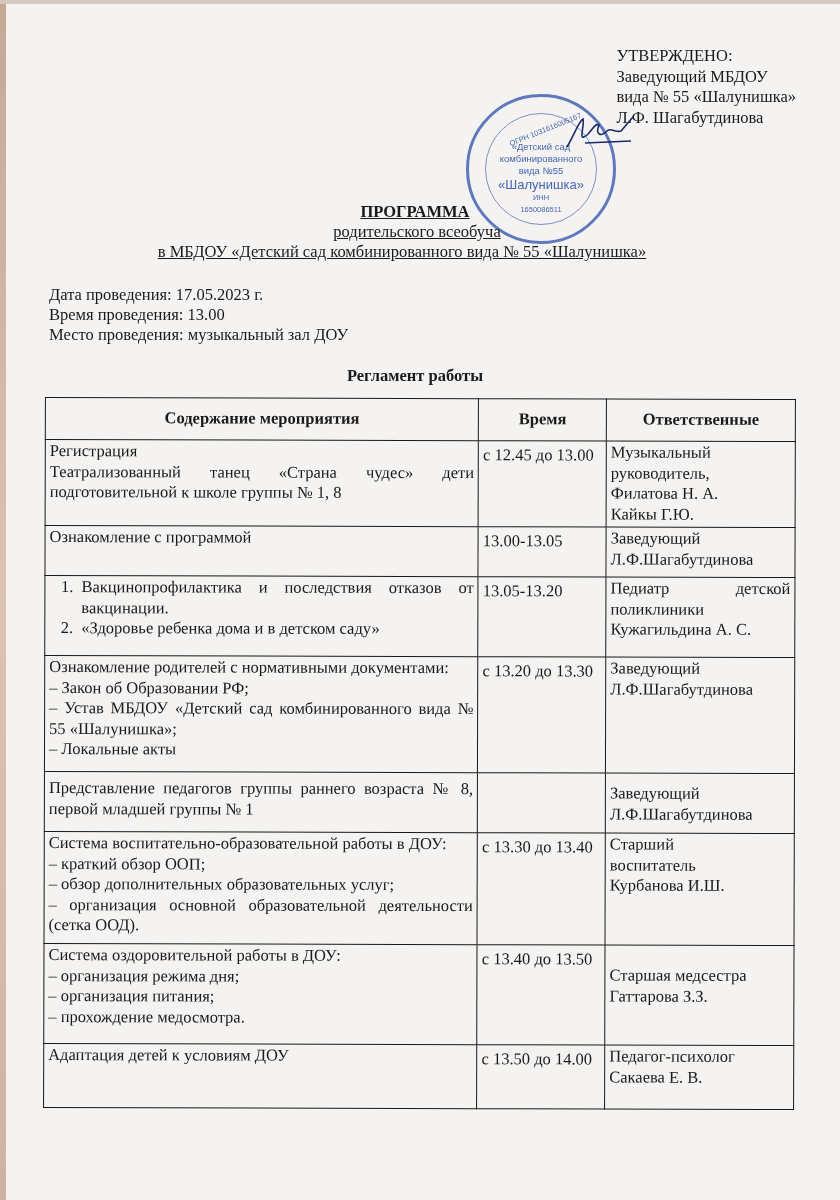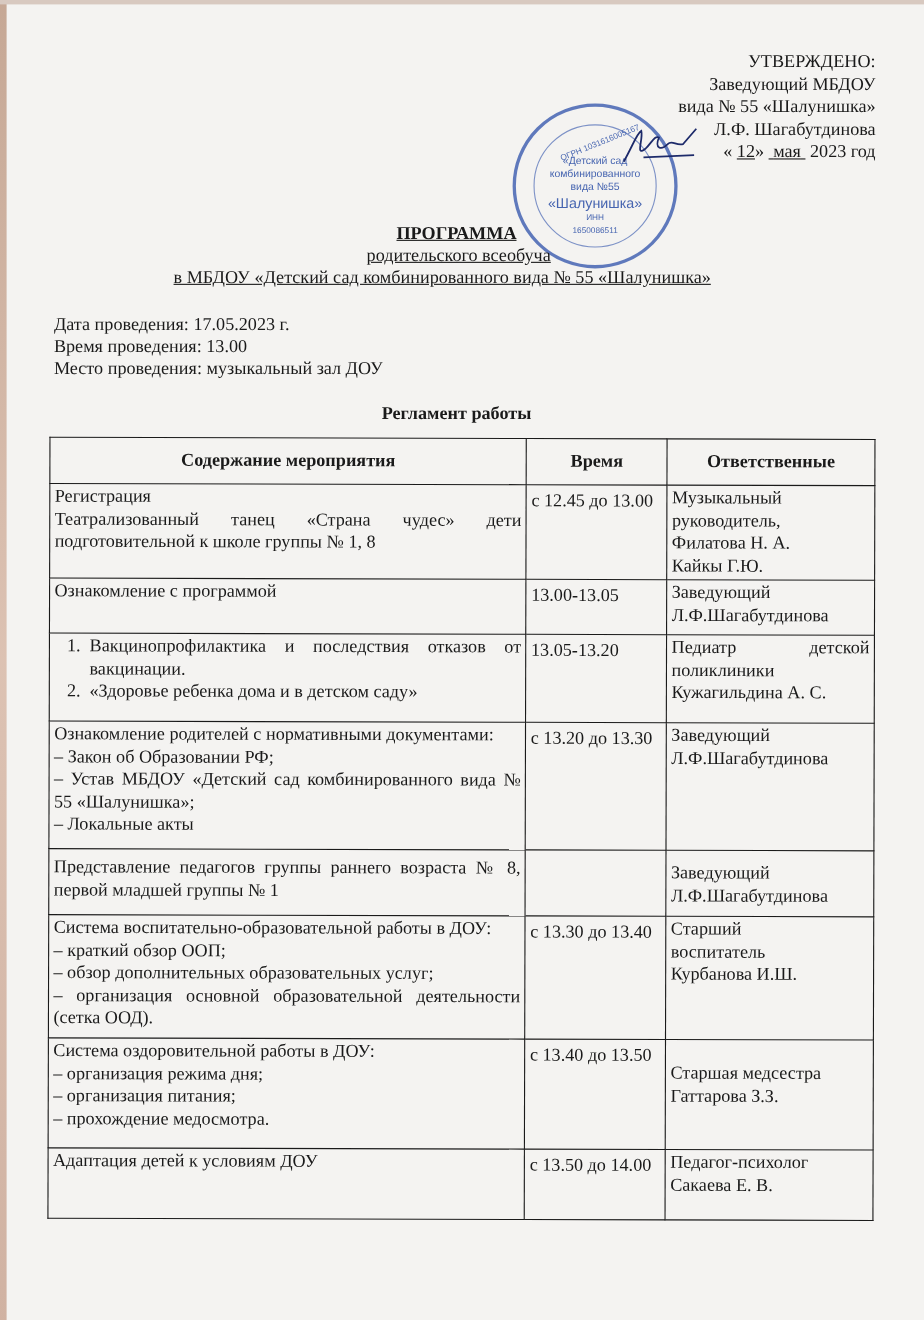--- a/index.html
+++ b/index.html
@@ -7,21 +7,21 @@
     width:840px; height:1200px; overflow:hidden;
     background:#f4f3f1;
     font-family:"Liberation Serif", serif;
     color:#1a1a1a;
     position:relative;
   }
   .edge-left { position:absolute; left:0; top:0; width:6px; height:1200px; background:linear-gradient(#a06a4a,#c99a80,#b37d62); opacity:.55; }
   .edge-top { position:absolute; left:0; top:0; width:840px; height:4px; background:#d8c9c0; }
 
   .approve {
-    position:absolute; right:44px; top:46px; text-align:right;
+    position:absolute; right:44px; top:46px; 
     font-size:16.5px; line-height:20.5px;
   }
   .approve u { text-decoration:underline; }
 
   .stamp {
     position:absolute; left:466px; top:94px; width:150px; height:150px;
     border-radius:50%;
     border:3px solid rgba(45,80,170,.75);
     box-sizing:border-box;
     color:rgba(40,75,165,.85);
@@ -74,26 +74,20 @@
 <body>
 
 <div class="edge-left"></div>
 <div class="edge-top"></div>
 
 <div class="approve">
   <div>УТВЕРЖДЕНО:</div>
   <div>Заведующий МБДОУ</div>
   <div>вида № 55 «Шалунишка»</div>
   <div>Л.Ф. Шагабутдинова</div>
-  <div>
-    <span>«</span>
-    <u>12</u><span>»</span>
-    <u>&nbsp;<span>мая</span>&nbsp;</u>
-    <span>2023 год</span>
-  </div>
 </div>
 
 <div class="stamp">
   <div class="ring2"></div>
   <div class="ogrn">ОГРН 1031616005167</div>
   <div class="inner">
     <div>«Детский сад</div>
     <div>комбинированного</div>
     <div>вида №55</div>
     <div class="big">«Шалунишка»</div>

